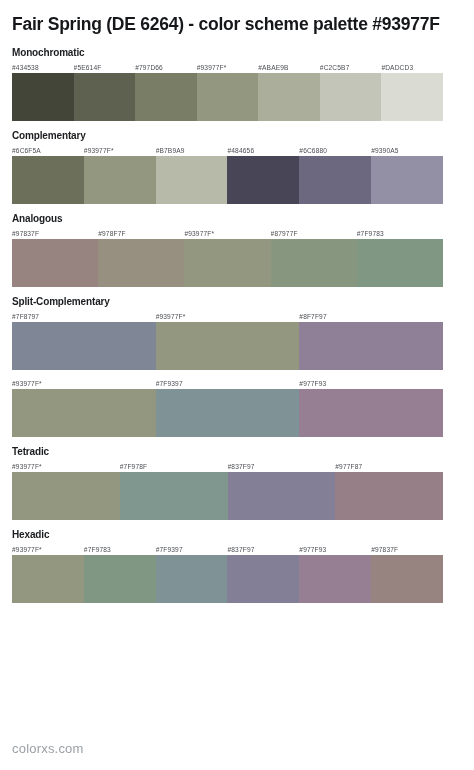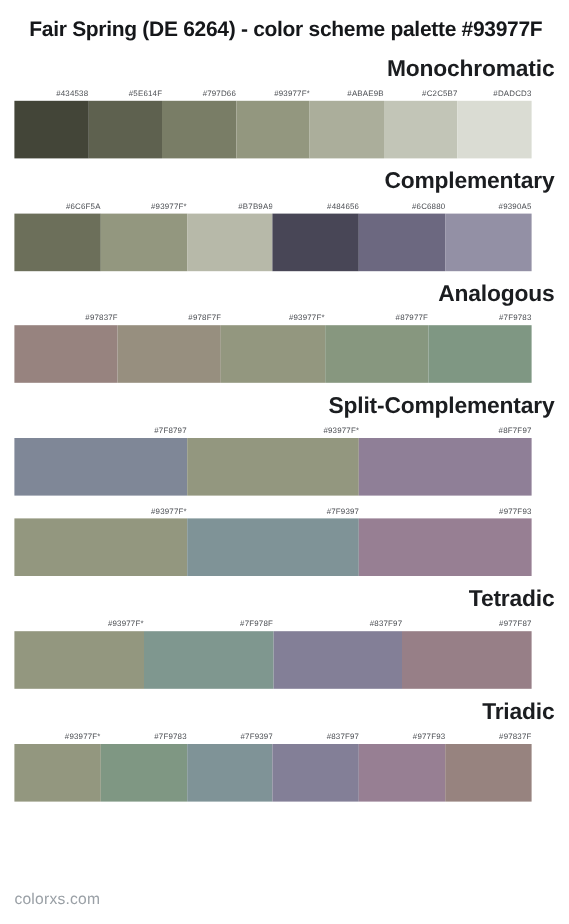--- a/index.html
+++ b/index.html
@@ -13,37 +13,36 @@
     font-family: "Liberation Sans", sans-serif;
     -webkit-font-smoothing: antialiased;
     overflow: hidden;
   }
   .page {
     width: 474px;
     height: 770px;
     box-sizing: border-box;
     padding: 0 12px;
     position: relative;
-    text-align: right;
   }
   .page-title {
     font-size: 17.5px;
     font-weight: bold;
     color: #15171a;
     line-height: 1.32;
     letter-spacing: -0.25px;
     padding-top: 13px;
     margin: 0 0 11px 0;
     max-width: 440px;
   }
   .section {
     margin-bottom: 9px;
   }
   .section-title {
-    font-size: 19px;
+    font-size: 10px;
     font-weight: bold;
     color: #1b1d20;
     letter-spacing: -0.15px;
     line-height: 1.2;
     margin: 0 0 4px 0;
   }
   .swatch-labels {
     display: flex;
     width: 431px;
     margin-bottom: 1px;
@@ -173,21 +172,21 @@
           <div class="swatch-label" style="width: 25%;">#977F87</div>
         </div>
         <div class="swatch-row">
           <div class="swatch" style="width: 25%; background: rgb(147, 151, 127);"></div>
           <div class="swatch" style="width: 25%; background: rgb(127, 151, 143);"></div>
           <div class="swatch" style="width: 25%; background: rgb(131, 127, 151);"></div>
           <div class="swatch" style="width: 25%; background: rgb(151, 127, 135);"></div>
         </div>
       </div>
       <div class="section">
-        <div class="section-title">Triadic</div>
+        <div class="section-title">Hexadic</div>
         <div class="swatch-labels">
           <div class="swatch-label" style="width: 16.6667%;">#93977F*</div>
           <div class="swatch-label" style="width: 16.6667%;">#7F9783</div>
           <div class="swatch-label" style="width: 16.6667%;">#7F9397</div>
           <div class="swatch-label" style="width: 16.6667%;">#837F97</div>
           <div class="swatch-label" style="width: 16.6667%;">#977F93</div>
           <div class="swatch-label" style="width: 16.6667%;">#97837F</div>
         </div>
         <div class="swatch-row">
           <div class="swatch" style="width: 16.6667%; background: rgb(147, 151, 127);"></div>

